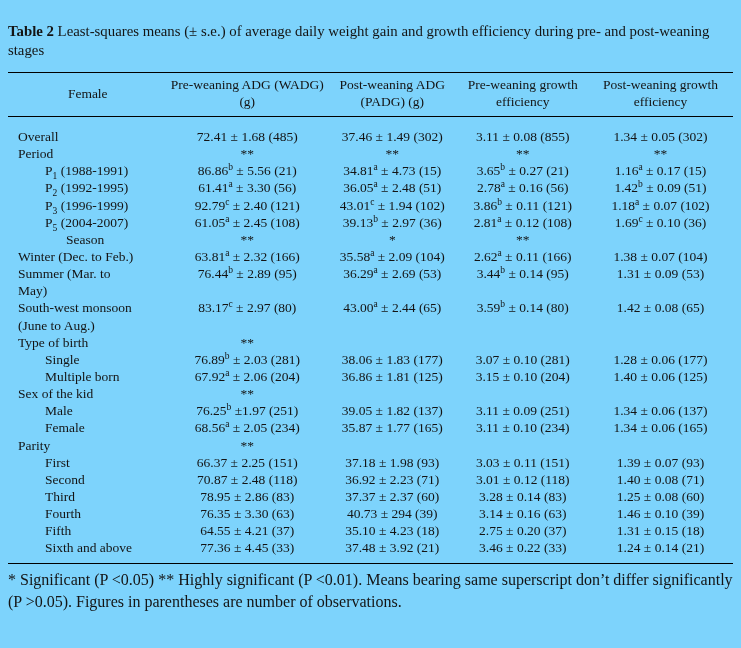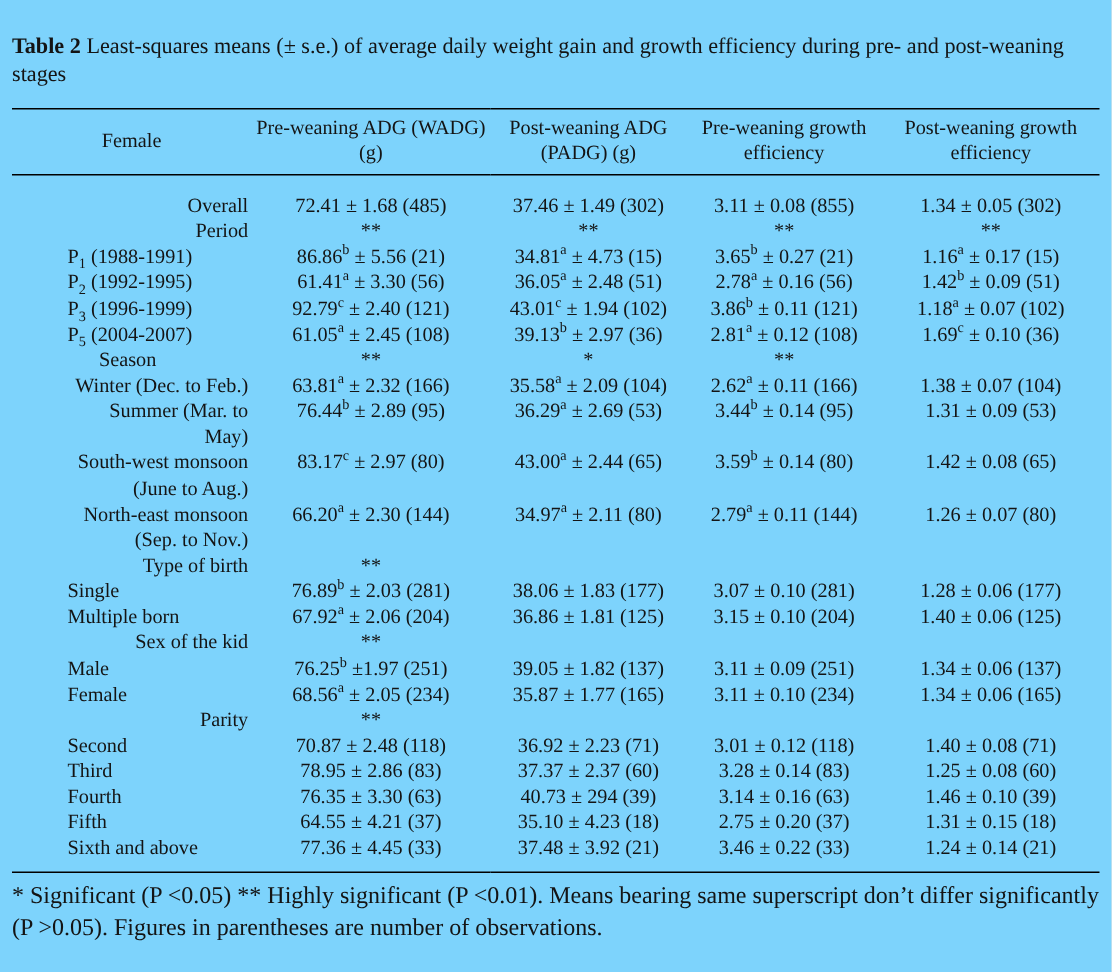--- a/index.html
+++ b/index.html
@@ -24,21 +24,21 @@
     font-weight:normal;text-align:center;vertical-align:middle;
     font-size:13.5px;line-height:1.3;padding:3px 2px 5px 2px;
   }
   tbody td{
     font-size:13.5px;line-height:1.27;
     text-align:center;vertical-align:top;padding:0 2px;
   }
   tbody tr:first-child td{padding-top:11px;}
   tbody tr:last-child td{padding-bottom:7px;}
   td.effect{text-align:left;white-space:pre-line;}
-  td.ind0{padding-left:10px;text-align:right;}
+  td.ind0{padding-left:10px;}
   td.ind1{padding-left:37px;}
   td.ind2{padding-left:58px;}
   sup{font-size:9.5px;line-height:0;vertical-align:super;}
   sub{font-size:9.5px;line-height:0;vertical-align:sub;}
   .footnote{
     margin:0;padding:5px 0 0 0;
     font-size:16px;line-height:1.32;
   }
 </style>
 </head>
@@ -132,28 +132,20 @@
         </tr>
         <tr>
           <td class="effect ind0">South-west monsoon
 (June to Aug.)</td>
           <td>83.17<sup>c</sup> ± 2.97 (80)</td>
           <td>43.00<sup>a</sup> ± 2.44 (65)</td>
           <td>3.59<sup>b</sup> ± 0.14 (80)</td>
           <td>1.42 ± 0.08 (65)</td>
         </tr>
         <tr>
-          <td class="effect ind0">North-east monsoon
-(Sep. to Nov.)</td>
-          <td>66.20<sup>a</sup> ± 2.30 (144)</td>
-          <td>34.97<sup>a</sup> ± 2.11 (80)</td>
-          <td>2.79<sup>a</sup> ± 0.11 (144)</td>
-          <td>1.26 ± 0.07 (80)</td>
-        </tr>
-        <tr>
           <td class="effect ind0">Type of birth</td>
           <td>**</td>
           <td></td>
           <td></td>
           <td></td>
         </tr>
         <tr>
           <td class="effect ind1">Single</td>
           <td>76.89<sup>b</sup> ± 2.03 (281)</td>
           <td>38.06 ± 1.83 (177)</td>
@@ -189,20 +181,27 @@
           <td>1.34 ± 0.06 (165)</td>
         </tr>
         <tr>
           <td class="effect ind0">Parity</td>
           <td>**</td>
           <td></td>
           <td></td>
           <td></td>
         </tr>
         <tr>
+          <td class="effect ind1">First</td>
+          <td>66.37 ± 2.25 (151)</td>
+          <td>37.18 ± 1.98 (93)</td>
+          <td>3.03 ± 0.11 (151)</td>
+          <td>1.39 ± 0.07 (93)</td>
+        </tr>
+        <tr>
           <td class="effect ind1">Second</td>
           <td>70.87 ± 2.48 (118)</td>
           <td>36.92 ± 2.23 (71)</td>
           <td>3.01 ± 0.12 (118)</td>
           <td>1.40 ± 0.08 (71)</td>
         </tr>
         <tr>
           <td class="effect ind1">Third</td>
           <td>78.95 ± 2.86 (83)</td>
           <td>37.37 ± 2.37 (60)</td>

